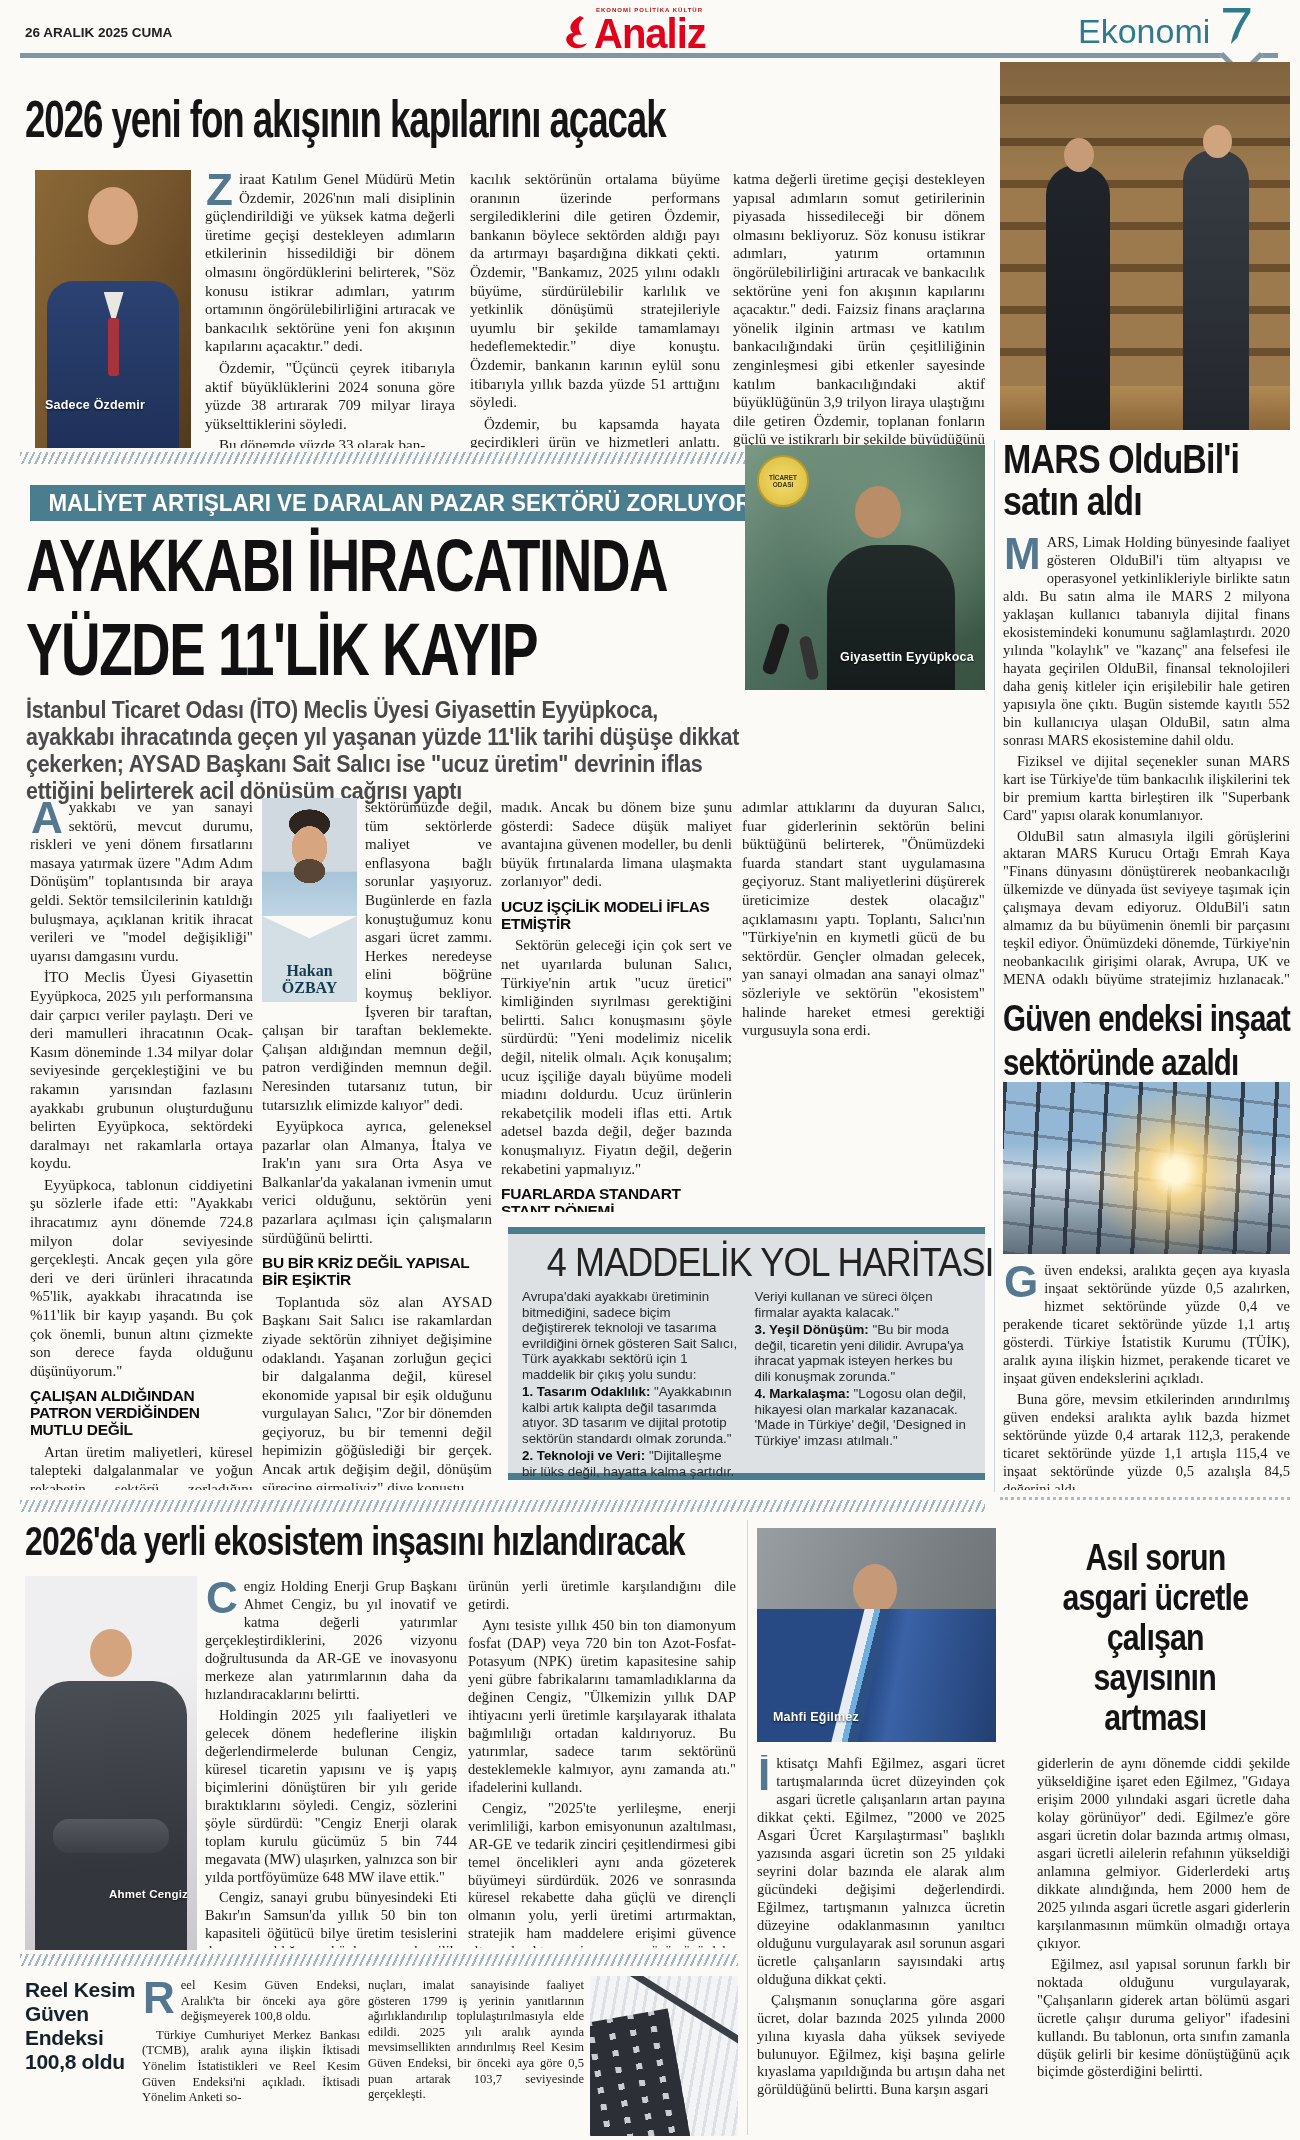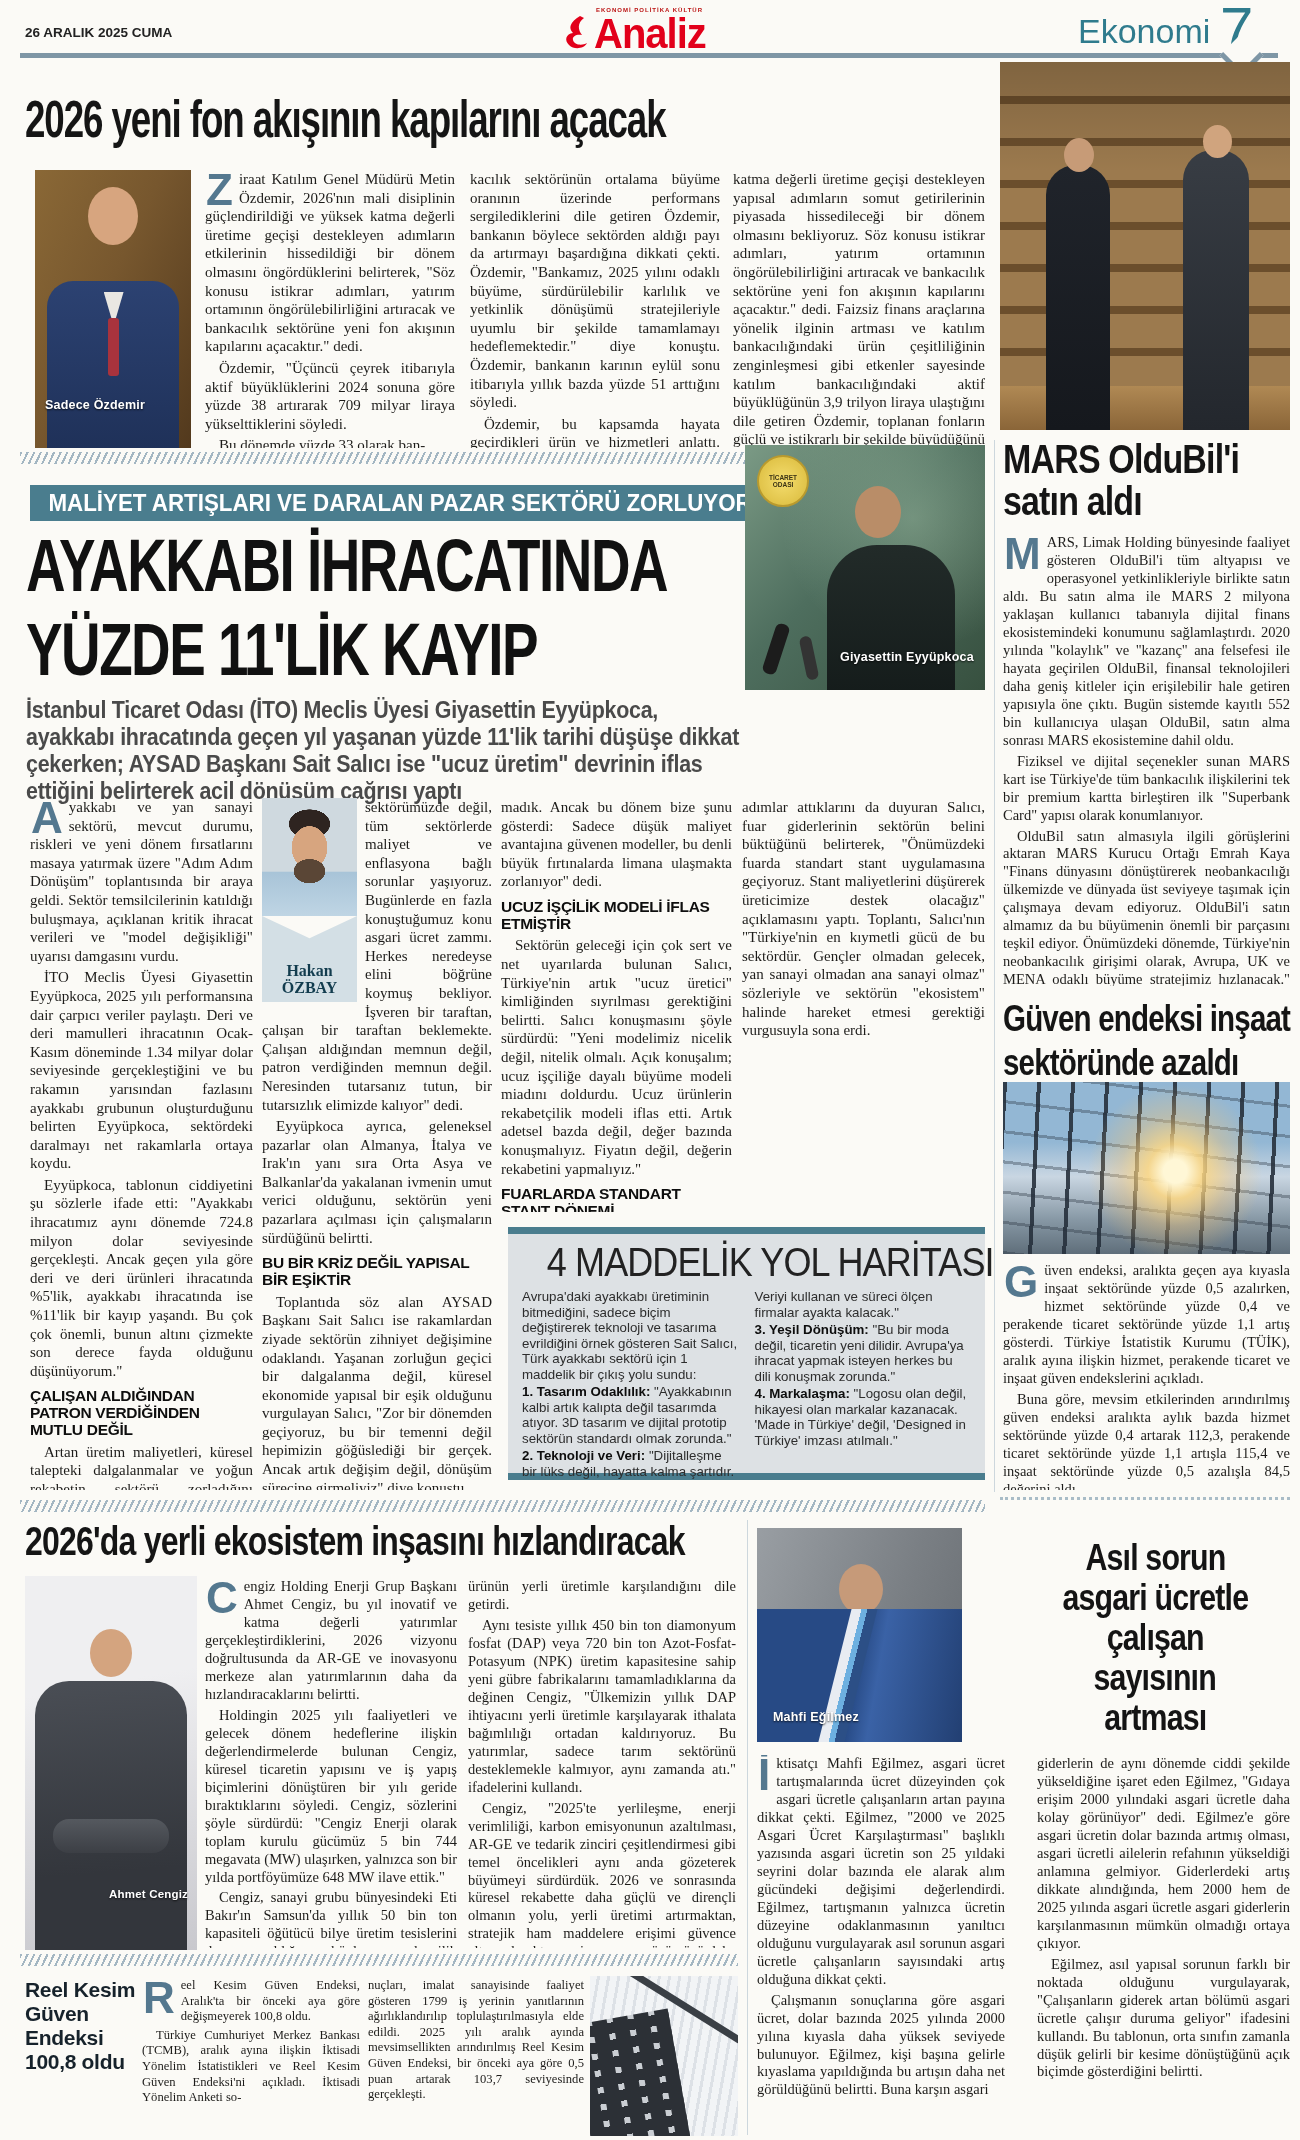--- a/index.html
+++ b/index.html
@@ -280,21 +280,21 @@
   </div>
   <div class="abs ser" style="left:468px;top:1578px;width:268px;height:370px;font-size:14.5px;">
     <p class="ni">ürünün yerli üretimle karşılandığını dile getirdi.</p>
     <p>Aynı tesiste yıllık 450 bin ton diamonyum fosfat (DAP) veya 720 bin ton Azot-Fosfat-Potasyum (NPK) üretim kapasitesine sahip yeni gübre fabrikalarını tamamladıklarına da değinen Cengiz, "Ülkemizin yıllık DAP ihtiyacını yerli üretimle karşılayarak ithalata bağımlılığı ortadan kaldırıyoruz. Bu yatırımlar, sadece tarım sektörünü desteklemekle kalmıyor, aynı zamanda atı." ifadelerini kullandı.</p>
     <p>Cengiz, "2025'te yerlileşme, enerji verimliliği, karbon emisyonunun azaltılması, AR-GE ve tedarik zinciri çeşitlendirmesi gibi temel öncelikleri aynı anda gözeterek büyümeyi sürdürdük. 2026 ve sonrasında küresel rekabette daha güçlü ve dirençli olmanın yolu, yerli üretimi artırmaktan, stratejik ham maddelere erişimi güvence altına almaktan ve inovasyon gücümüzü daha ileriye taşımaktan geçiyor."</p>
   </div>
 
   <div class="abs vr" style="left:747px;top:1520px;height:615px;"></div>
 
   <div class="photo" style="left:757px;top:1528px;width:205px;height:214px;
-       background:linear-gradient(110deg,#999ea3,#7a7f84 60%,#686d72);">
+       background:linear-gradient(110deg,#999ea3,#7a7f84 60%,#686d72);padding-left:34px;">
     <div class="mf-head"></div>
     <div class="mf-jacket"></div>
     <div class="mf-stripe"></div>
     <span class="cap" style="left:16px;top:182px;">Mahfi Eğilmez</span>
   </div>
 
   <div class="abs" style="left:1020px;top:1538px;">
     <div class="mh"><span>Asıl sorun</span></div>
     <div class="mh"><span>asgari ücretle</span></div>
     <div class="mh"><span>çalışan</span></div>

